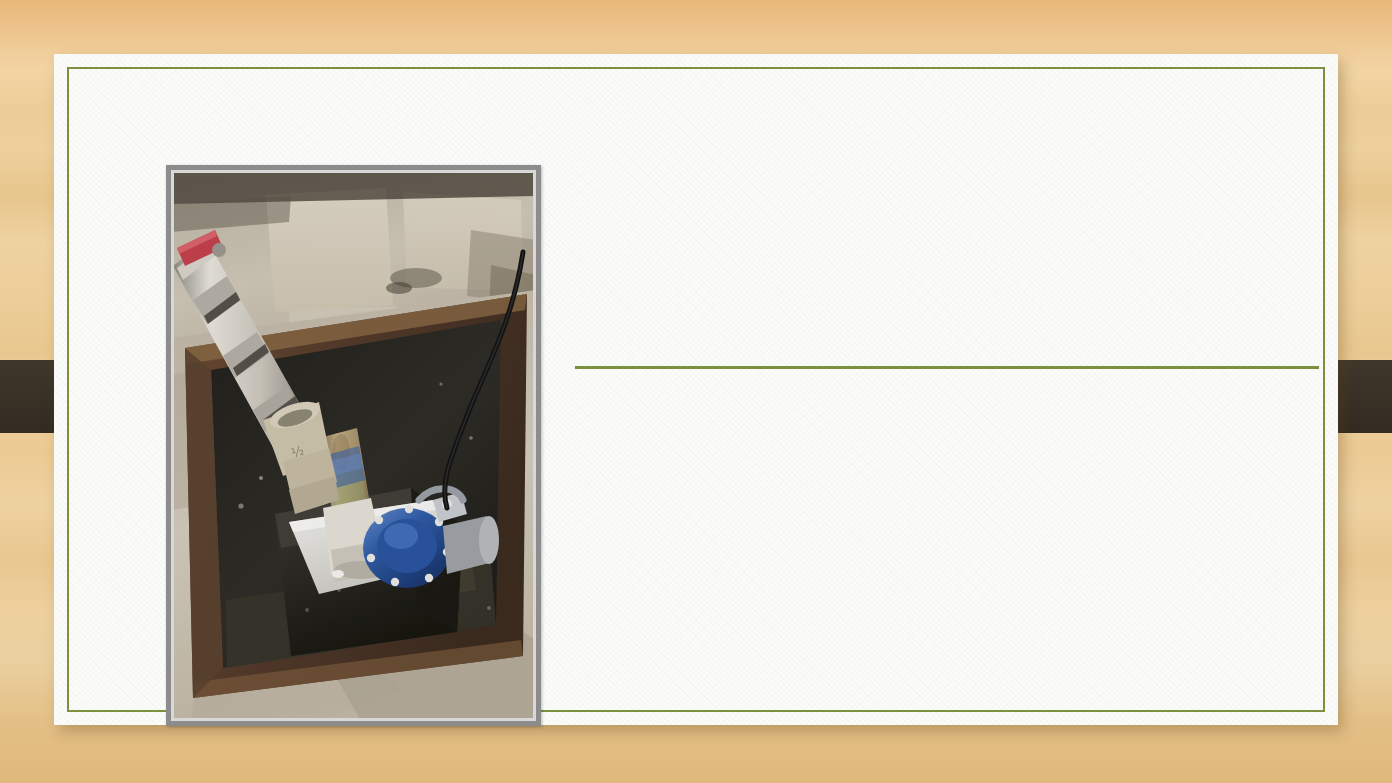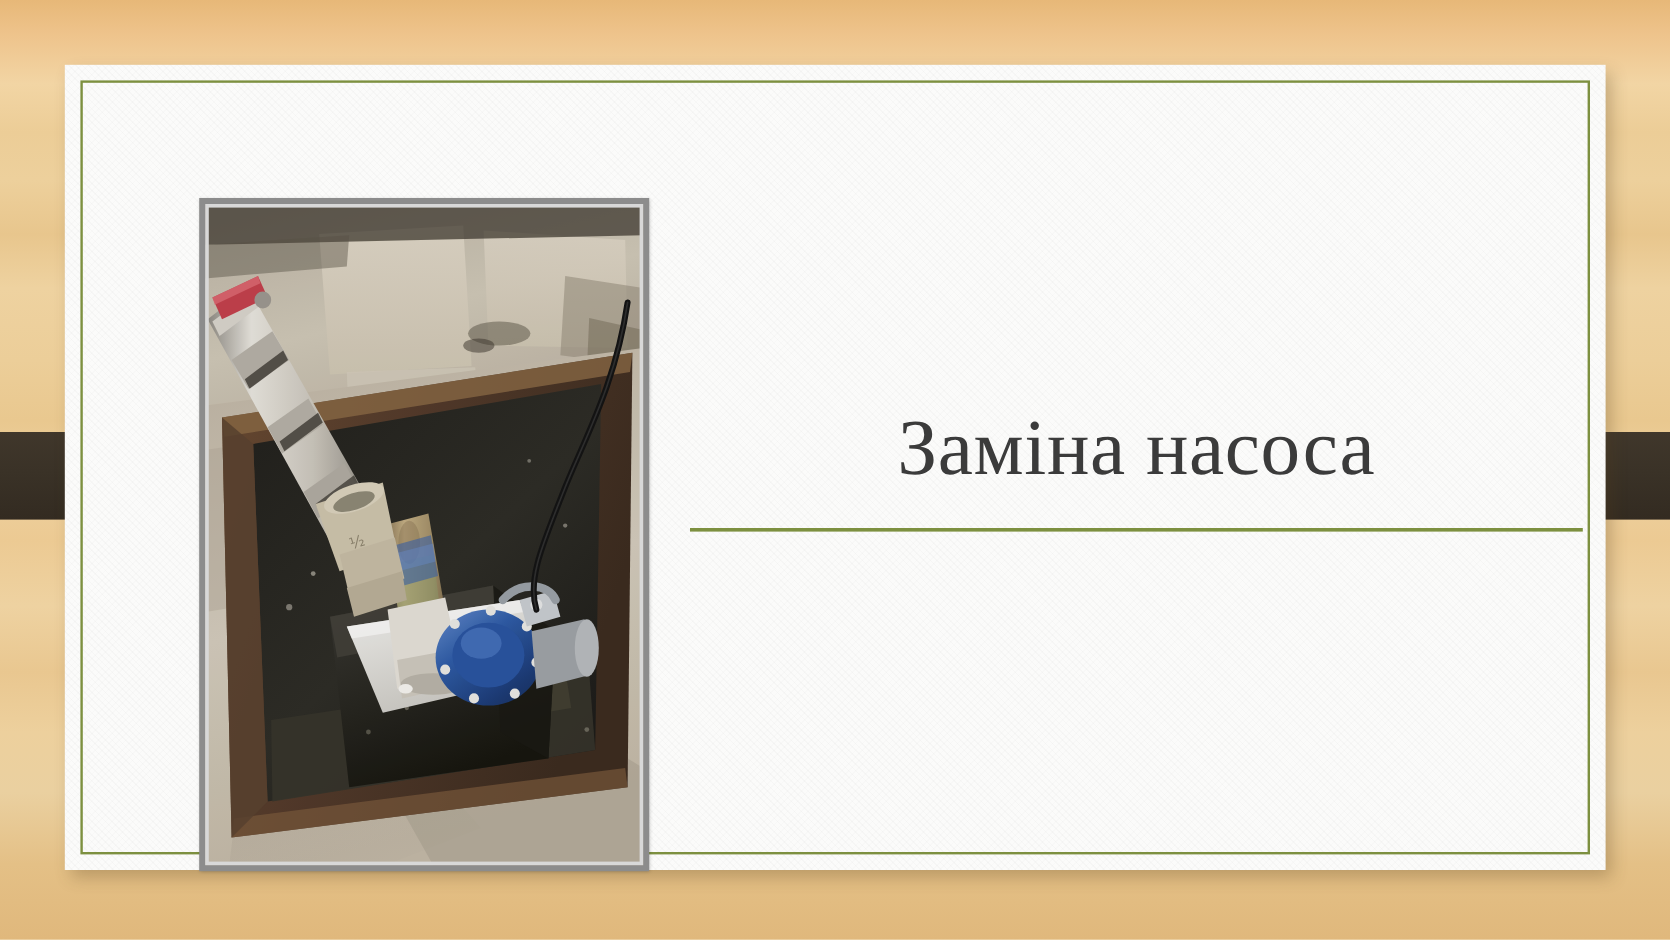--- a/index.html
+++ b/index.html
@@ -348,18 +348,17 @@
           <circle cx="300" cy="268" r="1.8" fill="#cfc9bc" opacity="0.5"></circle>
           <circle cx="270" cy="214" r="1.6" fill="#cfc9bc" opacity="0.45"></circle>
           <circle cx="318" cy="438" r="2" fill="#bfb8a8" opacity="0.4"></circle>
 
           <rect x="0" y="0" width="365" height="551" fill="#000" opacity="0.035"></rect>
         </svg>
       </div>
     </div>
 
     <div class="title-block">
-      <h1 class="slide-title">Заміна насоса</h1>
       <div class="title-rule"></div>
     </div>
 
   </div>
 </div>
 
 </body></html>

